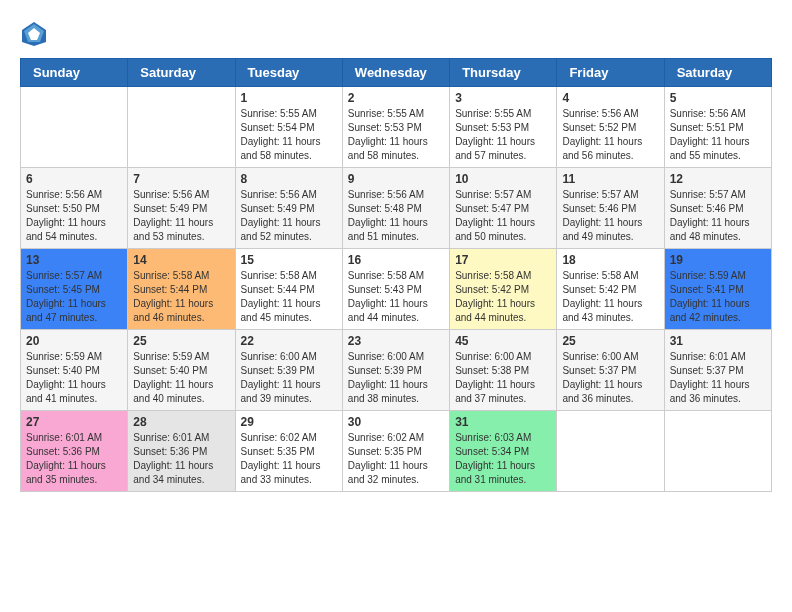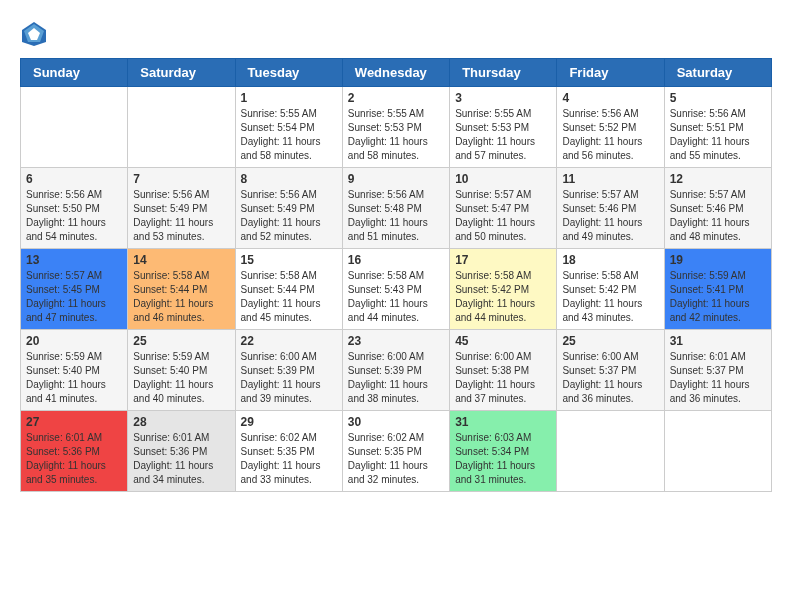--- a/index.html
+++ b/index.html
@@ -239,21 +239,21 @@
         <td style="background: rgb(245, 245, 245);">
           <span class="day-num">25</span>
           <div class="day-info">Sunrise: 6:00 AM<br>Sunset: 5:37 PM<br>Daylight: 11 hours and 36 minutes.</div>
         </td>
         <td style="background: rgb(245, 245, 245);">
           <span class="day-num">31</span>
           <div class="day-info">Sunrise: 6:01 AM<br>Sunset: 5:37 PM<br>Daylight: 11 hours and 36 minutes.</div>
         </td>
       </tr>
       <tr>
-        <td style="background: #ef4444; margin-top: 15px;">
+        <td style="background: #f9a8d4; margin-top: 15px;">
           <span class="day-num">27</span>
           <div class="day-info">Sunrise: 6:01 AM<br>Sunset: 5:36 PM<br>Daylight: 11 hours and 35 minutes.</div>
         </td>
         <td style="background: #e5e5e5;">
           <span class="day-num">28</span>
           <div class="day-info">Sunrise: 6:01 AM<br>Sunset: 5:36 PM<br>Daylight: 11 hours and 34 minutes.</div>
         </td>
         <td style="background: rgb(255, 255, 255);">
           <span class="day-num">29</span>
           <div class="day-info">Sunrise: 6:02 AM<br>Sunset: 5:35 PM<br>Daylight: 11 hours and 33 minutes.</div>

